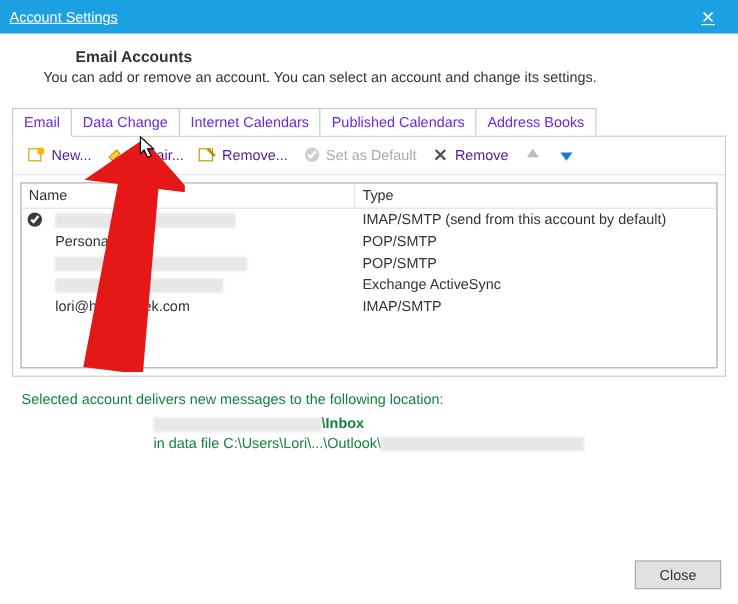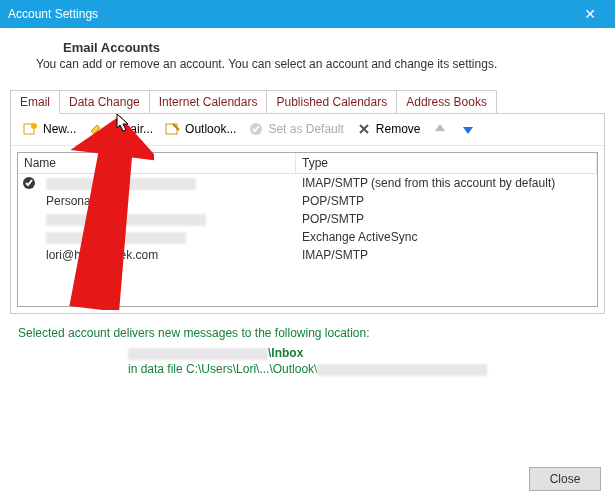--- a/index.html
+++ b/index.html
@@ -1,38 +1,38 @@
 <!DOCTYPE html>
 <html><head>
 <meta charset="utf-8">
 <style>
 * { box-sizing: border-box; margin: 0; padding: 0; font-family: "Segoe UI", Tahoma, sans-serif; font-size: 12px; }
 body { background: #fff; width: 615px; height: 503px; position: relative; overflow: hidden; }
 
 
-.titlebar { height: 28px; background: #1ba1e2; color: #fff; display: flex; align-items: center; padding: 0 8px; }
+.titlebar { height: 28px; background: #1ba1e2; color: #fff; display: flex; align-items: center; padding: 0 8px; text-decoration: underline; }
 .titlebar .title { flex: 1; font-size: 12px; }
 .titlebar .close { width: 34px; height: 28px; display: flex; align-items: center; justify-content: center; cursor: pointer; font-size: 14px; }
 
 
 .header { padding: 12px 20px 10px 20px; color: #333; }
 .header .h1 { font-size: 13px; font-weight: bold; color: #333; margin-bottom: 2px; padding-left: 43px; }
 .header .h2 { font-size: 12px; color: #333; padding-left: 16px; }
 
 
 .tabs { display: flex; border-bottom: 1px solid #ccc; margin: 8px 10px 0 10px; position: relative; top: 1px; }
-.tab { padding: 4px 9px; border: 1px solid transparent; border-bottom: none; cursor: pointer; color: #7f1d1d; background: #fff; position: relative; }
+.tab { padding: 4px 9px; border: 1px solid transparent; border-bottom: none; cursor: pointer; color: #6d28d9; background: #fff; position: relative; }
 .tab.active { border-color: #ccc; background: #fff; border-bottom: 1px solid #fff; margin-bottom: -1px; z-index: 2; }
 .tab:not(.active) { border-color: #ccc; border-bottom: none; margin-left: -1px; }
 .tab:first-child { margin-left: 0; }
 
 
 .panel { margin: 0 10px 10px 10px; border: 1px solid #ccc; border-top: none; }
 .toolbar { display: flex; align-items: center; gap: 4px; padding: 6px 8px; border-bottom: 1px solid #e5e5e5; }
-.tbtn { display: flex; align-items: center; gap: 4px; padding: 2px 4px; color: #000000; cursor: pointer; }
+.tbtn { display: flex; align-items: center; gap: 4px; padding: 2px 4px; color: #4c1d95; cursor: pointer; }
 .tbtn.disabled { color: #aaa; cursor: default; }
 .ticon { width: 16px; height: 16px; display: flex; align-items: center; justify-content: center; }
 
 
 .listwrap { margin: 6px; border: 1px solid #aaa; height: 155px; overflow: hidden; background: #fff; }
 .listhead { display: flex; background: #fff; border-bottom: 1px solid #e0e0e0; }
 .listhead .col { padding: 3px 6px; font-size: 12px; color: #333; border-right: 1px solid #e5e5e5; }
 .col-name { width: 278px; }
 .col-type { flex: 1; }
 .row { display: flex; align-items: center; height: 18px; }
@@ -96,21 +96,21 @@
       </span>
       <span>Repair...</span>
     </div>
     <div class="tbtn">
       <span class="ticon">
         <svg width="16" height="16">
             <rect x="1" y="3" width="11" height="10" fill="#fff" stroke="#cc9900"></rect>
             <path d="M8 3 L14 9" stroke="#c08000" stroke-width="2"></path>
           </svg>
       </span>
-      <span>Outlook...</span>
+      <span>Remove...</span>
     </div>
     <div class="tbtn disabled">
       <span class="ticon">
         <svg width="16" height="16">
             <circle cx="8" cy="8" r="6" fill="#cfcfcf"></circle>
             <path d="M5 8 L7 10 L11 5" stroke="#fff" stroke-width="2" fill="none"></path>
           </svg>
       </span>
       <span>Set as Default</span>
     </div>

